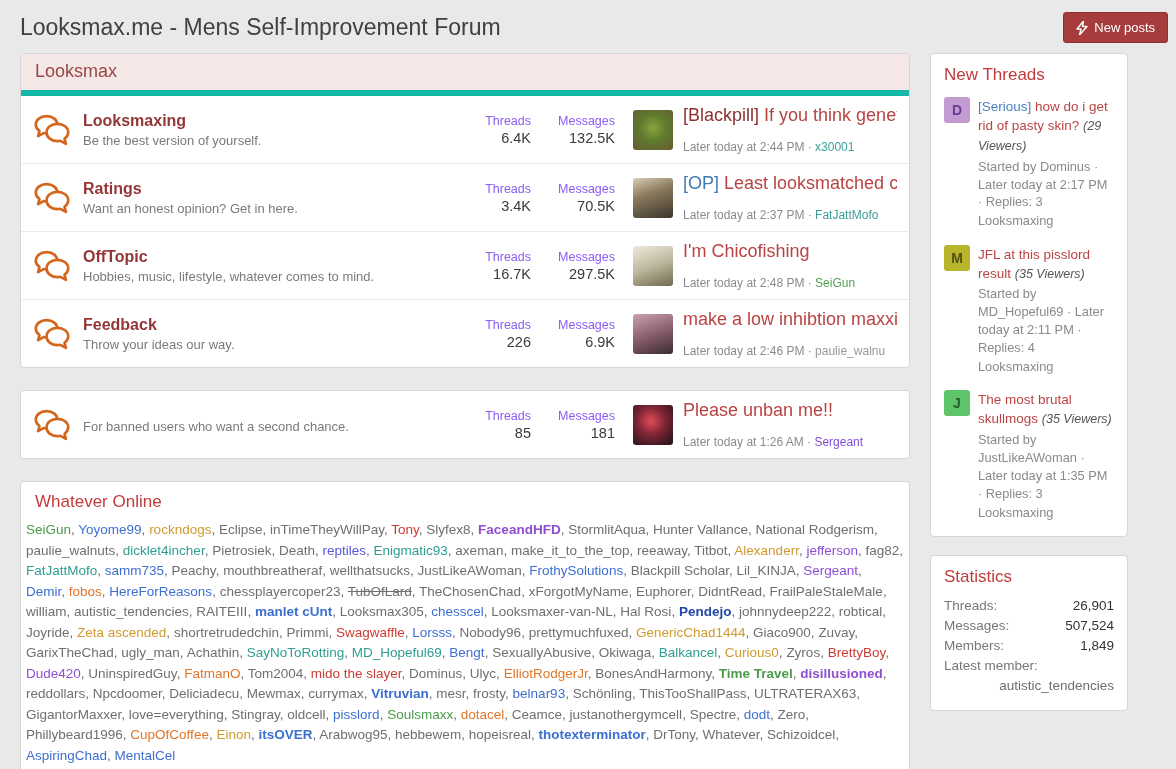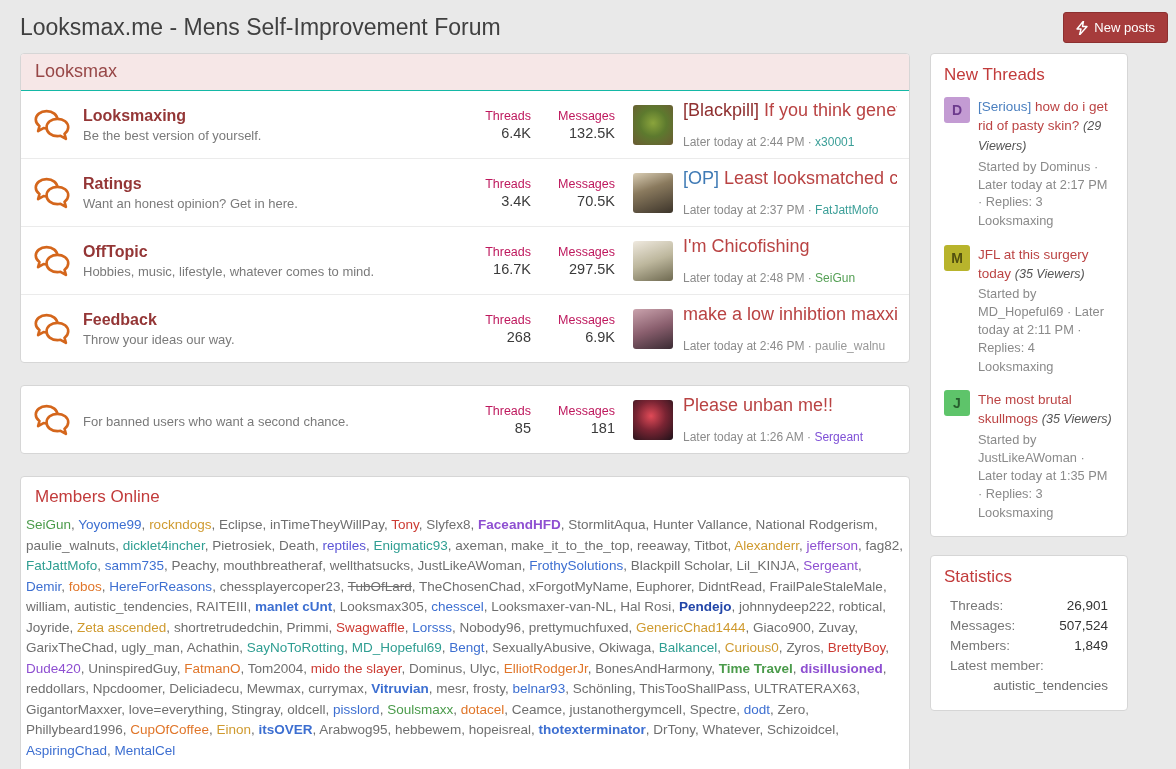--- a/index.html
+++ b/index.html
@@ -24,31 +24,31 @@
 
   
   .layout { display:flex; gap:20px; align-items:flex-start; }
   .main { width:890px; display:flex; flex-direction:column; gap:22px; }
   .sidebar { width:198px; display:flex; flex-direction:column; gap:18px; }
   .card { background:#fff; border:1px solid #d6d6d6; border-radius:4px; overflow:hidden; }
 
   
   .cat-header {
     background:#f6e7e7; color:#974747; font-size:18px;
-    padding:7px 14px 8px; border-bottom:1px solid #14b8a6;
+    padding:7px 14px 8px; border-bottom:6px solid #14b8a6;
   }
   .node-row { display:flex; align-items:center; padding:9px 12px; }
   .node-row + .node-row { border-top:1px solid #ebebeb; }
   .node-icon { width:44px; height:40px; flex:none; display:flex; align-items:center; }
   .node-main { flex:1; padding-left:6px; min-width:0; }
   .node-title { color:#943636; font-weight:bold; font-size:16px; }
   .node-desc { color:#7a7a7a; font-size:13px; margin-top:3px; }
   .stat-col { width:70px; text-align:right; flex:none; }
   .stat-col + .stat-col { margin-left:14px; }
-  .stat-label { color:#be185d; font-size:12.5px; }
+  .stat-label { color:#8b5cf6; font-size:12.5px; }
   .stat-value { color:#3b3b3b; font-size:14.5px; margin-top:2px; }
   .mini-avatar { width:40px; height:40px; border-radius:3px; margin-left:18px; flex:none; }
   .latest { width:214px; margin-left:10px; overflow:hidden; white-space:nowrap; flex:none; }
   .latest-title { font-size:18px; color:#b94343; }
   .pfx-maroon { color:#8f3030; }
   .pfx-blue { color:#3f7ab5; }
   .latest-time { color:#8b8b8b; font-size:12px; margin-top:14px; }
   .u-teal { color:#3a9e97; }
   .u-green { color:#55a055; }
   .u-purple { color:#7e4fd6; }
@@ -86,21 +86,21 @@
     display:flex; align-items:center; justify-content:center;
   }
   .thread-text { font-size:13.5px; line-height:1.42; min-width:0; }
   .t-prefix { color:#4a7fbf; }
   .t-title { color:#bb4343; }
   .t-viewers { color:#555; font-style:italic; font-size:12.5px; }
   .t-meta { color:#8a8a8a; font-size:12.8px; margin-top:2px; line-height:1.4; }
   .t-forum { color:#8a8a8a; font-size:12.8px; margin-top:1px; }
   .threads-list { padding-bottom:6px; }
 
-  .stats-body { padding:3px 19px 14px; }
+  .stats-body { padding:3px 13px 14px; }
   .stat-line { display:flex; justify-content:space-between; font-size:13.5px; line-height:20px; }
   .stat-line .k { color:#777; }
   .stat-line .v { color:#333; }
   .stat-latest-value { text-align:right; font-size:13.5px; color:#6e6e6e; line-height:20px; }
 </style>
 </head>
 <body>
 
 <div class="page">
   <div class="topbar">
@@ -201,21 +201,21 @@
         <path d="M17 4 C9 4 3 9 3 15 C3 18.4 4.8 21.3 7.8 23.3 L6 30 L13 26 C14.3 26.3 15.6 26.4 17 26.4 C25 26.4 31 21.5 31 15.2 C31 9 25 4 17 4 Z" fill="#fff" stroke="#d4661c" stroke-width="3.4" stroke-linejoin="round"></path>
         <path d="M31 14 C39 14 45 19 45 25 C45 28.4 43.2 31.3 40.2 33.3 L42 40 L35 36 C33.7 36.3 32.4 36.4 31 36.4 C23 36.4 17 31.5 17 25.2 C17 19 23 14 31 14 Z" fill="#fff" stroke="#d4661c" stroke-width="3.4" stroke-linejoin="round"></path>
       </svg>
     </span>
     <div class="node-main">
       <div class="node-title">Feedback</div>
       <div class="node-desc">Throw your ideas our way.</div>
     </div>
     <div class="stat-col">
       <div class="stat-label">Threads</div>
-      <div class="stat-value">268</div>
+      <div class="stat-value">226</div>
     </div>
     <div class="stat-col">
       <div class="stat-label">Messages</div>
       <div class="stat-value">6.9K</div>
     </div>
     <div class="mini-avatar av-scene"></div>
     <div class="latest">
       <div class="latest-title"> <span>make a low inhibtion maxxing subf…</span></div>
       <div class="latest-time"><span>Later today at 2:46 PM ·</span> <span class="u-gray">paulie_walnu</span></div>
     </div>
@@ -244,42 +244,42 @@
     </div>
     <div class="mini-avatar av-demon"></div>
     <div class="latest">
       <div class="latest-title"> <span>Please unban me!!</span></div>
       <div class="latest-time"><span>Later today at 1:26 AM ·</span> <span class="u-purple">Sergeant</span></div>
     </div>
   </div>
           </div>
   </div>
         <div class="card">
-    <div class="members-title">Members Online</div>
+    <div class="members-title">Whatever Online</div>
     <div class="members-body"><span class="m-green">SeiGun</span>, <span class="m-blue">Yoyome99</span>, <span class="m-gold">rockndogs</span>, <span class="m-default">Eclipse</span>, <span class="m-default">inTimeTheyWillPay</span>, <span class="m-red">Tony</span>, <span class="m-default">Slyfex8</span>, <span class="m-purple m-bold">FaceandHFD</span>, <span class="m-default">StormlitAqua</span>, <span class="m-default">Hunter Vallance</span>, <span class="m-default">National Rodgerism</span>, <span class="m-default">paulie_walnuts</span>, <span class="m-teal">dicklet4incher</span>, <span class="m-default">Pietrosiek</span>, <span class="m-default">Death</span>, <span class="m-indigo">reptiles</span>, <span class="m-teal">Enigmatic93</span>, <span class="m-default">axeman</span>, <span class="m-default">make_it_to_the_top</span>, <span class="m-default">reeaway</span>, <span class="m-default">Titbot</span>, <span class="m-gold">Alexanderr</span>, <span class="m-purple">jefferson</span>, <span class="m-default">fag82</span>, <span class="m-teal">FatJattMofo</span>, <span class="m-blue">samm735</span>, <span class="m-default">Peachy</span>, <span class="m-default">mouthbreatheraf</span>, <span class="m-default">wellthatsucks</span>, <span class="m-default">JustLikeAWoman</span>, <span class="m-blue">FrothySolutions</span>, <span class="m-default">Blackpill Scholar</span>, <span class="m-default">Lil_KINJA</span>, <span class="m-purple">Sergeant</span>, <span class="m-blue">Demir</span>, <span class="m-orange">fobos</span>, <span class="m-blue">HereForReasons</span>, <span class="m-default">chessplayercoper23</span>, <span class="m-default m-strike">TubOfLard</span>, <span class="m-default">TheChosenChad</span>, <span class="m-default">xForgotMyName</span>, <span class="m-default">Euphorer</span>, <span class="m-default">DidntRead</span>, <span class="m-default">FrailPaleStaleMale</span>, <span class="m-default">william</span>, <span class="m-default">autistic_tendencies</span>, <span class="m-default">RAITEIII</span>, <span class="m-blue m-bold">manlet cUnt</span>, <span class="m-default">Looksmax305</span>, <span class="m-blue">chesscel</span>, <span class="m-default">Looksmaxer-van-NL</span>, <span class="m-default">Hal Rosi</span>, <span class="m-navy">Pendejo</span>, <span class="m-default">johnnydeep222</span>, <span class="m-default">robtical</span>, <span class="m-default">Joyride</span>, <span class="m-gold">Zeta ascended</span>, <span class="m-default">shortretrudedchin</span>, <span class="m-default">Primmi</span>, <span class="m-red">Swagwaffle</span>, <span class="m-blue">Lorsss</span>, <span class="m-default">Nobody96</span>, <span class="m-default">prettymuchfuxed</span>, <span class="m-gold">GenericChad1444</span>, <span class="m-default">Giaco900</span>, <span class="m-default">Zuvay</span>, <span class="m-default">GarixTheChad</span>, <span class="m-default">ugly_man</span>, <span class="m-default">Achathin</span>, <span class="m-teal">SayNoToRotting</span>, <span class="m-teal">MD_Hopeful69</span>, <span class="m-blue">Bengt</span>, <span class="m-default">SexuallyAbusive</span>, <span class="m-default">Okiwaga</span>, <span class="m-teal">Balkancel</span>, <span class="m-gold">Curious0</span>, <span class="m-default">Zyros</span>, <span class="m-red">BrettyBoy</span>, <span class="m-purple">Dude420</span>, <span class="m-default">UninspiredGuy</span>, <span class="m-orange">FatmanO</span>, <span class="m-default">Tom2004</span>, <span class="m-red">mido the slayer</span>, <span class="m-default">Dominus</span>, <span class="m-default">Ulyc</span>, <span class="m-orange">ElliotRodgerJr</span>, <span class="m-default">BonesAndHarmony</span>, <span class="m-green m-bold">Time Travel</span>, <span class="m-purple m-bold">disillusioned</span>, <span class="m-default">reddollars</span>, <span class="m-default">Npcdoomer</span>, <span class="m-default">Deliciadecu</span>, <span class="m-default">Mewmax</span>, <span class="m-default">currymax</span>, <span class="m-blue m-bold">Vitruvian</span>, <span class="m-default">mesr</span>, <span class="m-default">frosty</span>, <span class="m-blue">belnar93</span>, <span class="m-default">Schönling</span>, <span class="m-default">ThisTooShallPass</span>, <span class="m-default">ULTRATERAX63</span>, <span class="m-default">GigantorMaxxer</span>, <span class="m-default">love=everything</span>, <span class="m-default">Stingray</span>, <span class="m-default">oldcell</span>, <span class="m-blue">pisslord</span>, <span class="m-green">Soulsmaxx</span>, <span class="m-orange">dotacel</span>, <span class="m-default">Ceamce</span>, <span class="m-default">justanothergymcell</span>, <span class="m-default">Spectre</span>, <span class="m-blue">dodt</span>, <span class="m-default">Zero</span>, <span class="m-default">Phillybeard1996</span>, <span class="m-orange">CupOfCoffee</span>, <span class="m-gold">Einon</span>, <span class="m-blue m-bold">itsOVER</span>, <span class="m-default">Arabwog95</span>, <span class="m-default">hebbewem</span>, <span class="m-default">hopeisreal</span>, <span class="m-blue m-bold">thotexterminator</span>, <span class="m-default">DrTony</span>, <span class="m-default">Whatever</span>, <span class="m-default">Schizoidcel</span>, <span class="m-blue">AspiringChad</span>, <span class="m-blue">MentalCel</span></div>
     <div class="members-footer">Total: 557 (Looksmaxers: 156, Bluepillers: 401)</div>
   </div>
       </div>
 
     <div class="sidebar">
       <div class="card">
         <div class="side-title">New Threads</div>
         <div class="threads-list">
             <div class="thread-item">
     <span class="letter-avatar" style="background: rgb(195, 155, 211); color: rgb(109, 58, 142);">D</span>
     <div class="thread-text">
       <span class="t-prefix">[Serious]</span> <span class="t-title">how do i get rid of pasty skin?</span> <span class="t-viewers">(29 Viewers)</span>
       <div class="t-meta">Started by Dominus · Later today at 2:17 PM · Replies: 3</div>
       <div class="t-forum">Looksmaxing</div>
     </div>
   </div>
             <div class="thread-item">
     <span class="letter-avatar" style="background: rgb(184, 180, 44); color: rgb(82, 80, 15);">M</span>
     <div class="thread-text">
-       <span class="t-title">JFL at this surgery today</span> <span class="t-viewers">(35 Viewers)</span>
+       <span class="t-title">JFL at this pisslord result</span> <span class="t-viewers">(35 Viewers)</span>
       <div class="t-meta">Started by MD_Hopeful69 · Later today at 2:11 PM · Replies: 4</div>
       <div class="t-forum">Looksmaxing</div>
     </div>
   </div>
             <div class="thread-item">
     <span class="letter-avatar" style="background: rgb(94, 196, 106); color: rgb(39, 94, 46);">J</span>
     <div class="thread-text">
        <span class="t-title">The most brutal skullmogs</span> <span class="t-viewers">(35 Viewers)</span>
       <div class="t-meta">Started by JustLikeAWoman · Later today at 1:35 PM · Replies: 3</div>
       <div class="t-forum">Looksmaxing</div>

